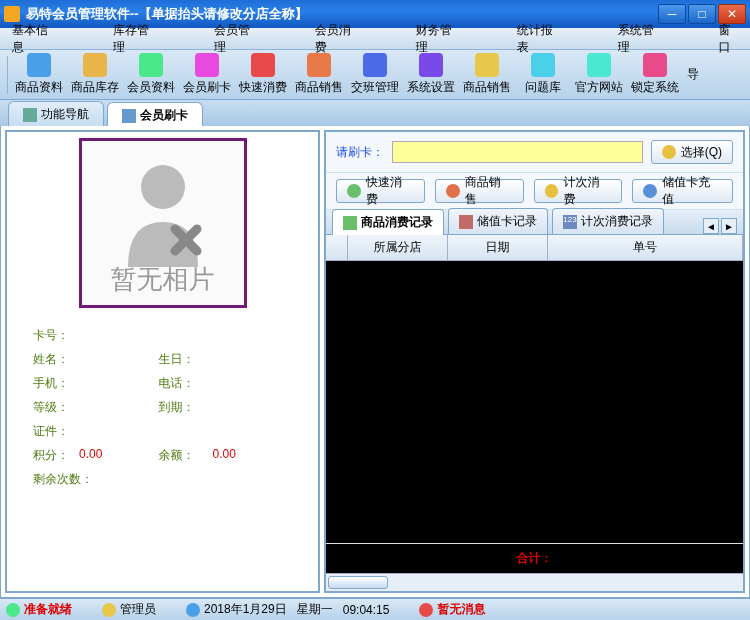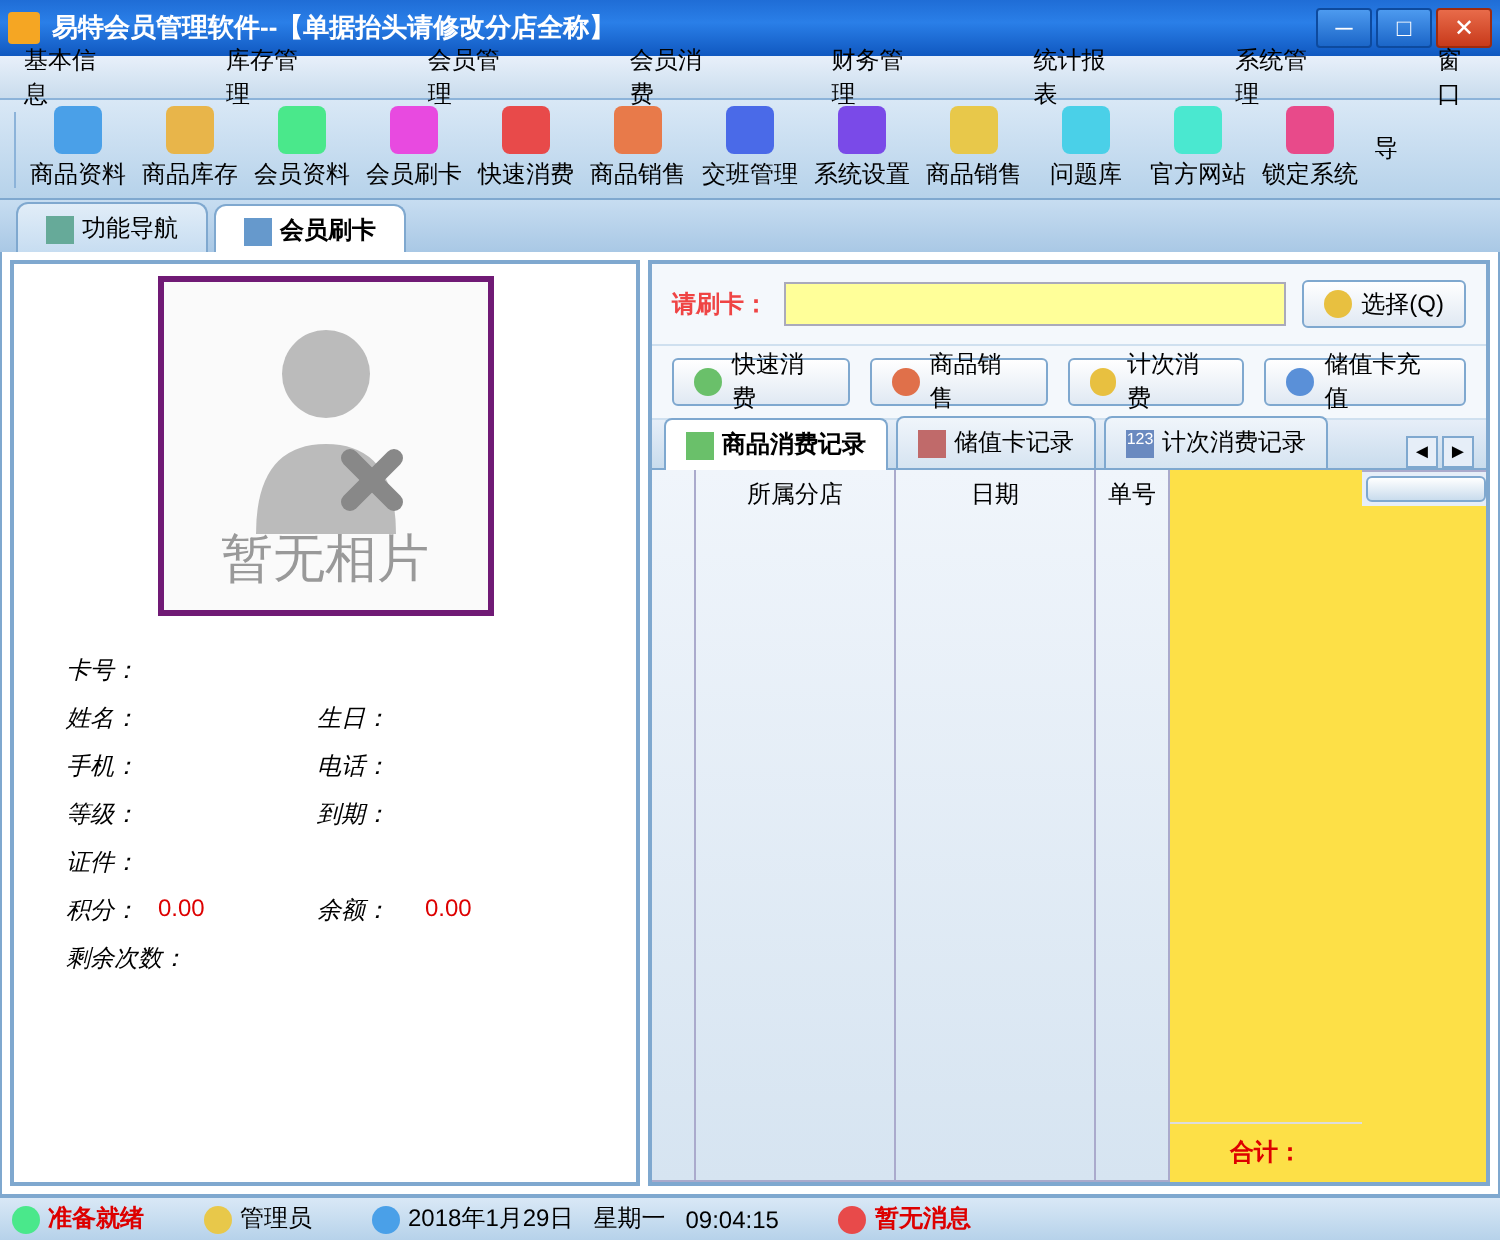--- a/index.html
+++ b/index.html
@@ -26,40 +26,40 @@
 .tabstrip .tab .ticon2 { width: 14px; height: 14px; margin-right: 4px; }
 
 .content { position: absolute; top: 126px; left: 0; right: 0; bottom: 22px; border: 1px solid #7fa8cf; border-top: none; background: #fff; display: flex; }
 
 .left-panel { width: 315px; border: 2px solid #7fa8cf; margin: 4px; padding: 6px; display: flex; flex-direction: column; align-items: center; }
 .photo-box { width: 168px; height: 170px; border: 3px solid #701a75; background: #fafafa; display: flex; flex-direction: column; align-items: center; justify-content: flex-end; position: relative; margin-bottom: 12px; }
 .photo-box .person { position: absolute; top: 16px; width: 100px; height: 110px; }
 .photo-box .caption { font-size: 26px; color: #999; padding: 4px 0 8px; font-family: SimHei, sans-serif; }
 .info-grid { width: 100%; padding: 0 20px; }
 .info-row { display: flex; margin: 7px 0; }
-.info-row .lbl { width: 46px; color: #000000; font-style: italic; }
+.info-row .lbl { width: 46px; color: #4d7c0f; }
 .info-row .val { flex: 1; }
 .info-row.red .val { color: #d00; }
 
 .right-panel { flex: 1; margin: 4px 4px 4px 0; display: flex; flex-direction: column; border: 2px solid #7fa8cf; }
 .swipe-row { padding: 8px 10px; display: flex; align-items: center; background: #f4f8fc; }
 .swipe-row .inp { flex: 1; height: 22px; background: #ffff99; border: 1px solid #aab; margin: 0 8px; }
 .btn { height: 24px; padding: 0 10px; background: linear-gradient(#fff,#e0e9f3); border: 1px solid #7fa8cf; border-radius: 3px; display: flex; align-items: center; cursor: pointer; }
 .btn .bicon { width: 14px; height: 14px; margin-right: 5px; border-radius: 50%; }
 
 .action-row { padding: 6px 10px; display: flex; gap: 10px; background: #f4f8fc; border-top: 1px solid #cfe0ef; }
 
 .subtabs { height: 26px; background: linear-gradient(#e6eef8, #c9dced); display: flex; align-items: flex-end; padding: 0 6px; border-top: 1px solid #cfe0ef; border-bottom: 1px solid #7fa8cf; }
 .subtabs .stab { padding: 4px 10px; border: 1px solid #7fa8cf; border-bottom: none; border-radius: 4px 4px 0 0; margin-right: 4px; background: linear-gradient(#f0f5fb,#d6e4f1); display: flex; align-items: center; cursor: pointer; }
 .subtabs .stab.active { background: #fff; font-weight: bold; position: relative; top: 1px; }
 .subtabs .sicon { width: 14px; height: 14px; margin-right: 4px; }
 .subtabs .nav { margin-left: auto; display: flex; gap: 2px; }
 .subtabs .nav .arr { width: 16px; height: 16px; border: 1px solid #7fa8cf; background: #e6eef8; display: flex; align-items: center; justify-content: center; cursor: pointer; font-size: 10px; }
 
-.grid { flex: 1; display: flex; flex-direction: row; background: #fde047; }
+.grid { flex: 1; display: flex; flex-direction: column; background: #000000; }
 .grid-head { display: flex; background: linear-gradient(#f0f5fb,#d6e4f1); border-bottom: 1px solid #aac; }
 .grid-head .gh { border-right: 1px solid #aac; padding: 4px 6px; text-align: center; }
 .grid-head .gh.rowhead { width: 22px; }
 .grid-body { flex: 1; position: relative; overflow: auto; }
 .total-row { position: absolute; bottom: 0; left: 0; right: 0; color: #d00; font-weight: bold; padding: 6px; text-align: center; border-top: 1px solid #ddd; }
 .grid-scroll { height: 18px; background: #e6eef8; border-top: 1px solid #aac; display: flex; }
 .grid-scroll .thumb { width: 60px; background: linear-gradient(#fff,#c9dced); border: 1px solid #7fa8cf; border-radius: 3px; margin: 2px 0 2px 2px; }
 
 .statusbar { position: absolute; bottom: 0; left: 0; right: 0; height: 22px; background: linear-gradient(#d9e8f6, #b6d2ea); border-top: 1px solid #7fa8cf; display: flex; align-items: center; padding: 0 6px; }
 .statusbar .sicon2 { width: 14px; height: 14px; margin-right: 4px; border-radius: 50%; }
@@ -204,21 +204,21 @@
         </div>
       <div class="info-row">
           <span class="lbl" style="width:70px">剩余次数：</span>
           <span class="val"></span>
         </div>
     </div>
   </div>
 
   <div class="right-panel">
     <div class="swipe-row">
-      <span style="color:#ef4444;font-weight:bold">请刷卡：</span>
+      <span style="color:#1d4ed8;font-weight:normal">请刷卡：</span>
       <input class="inp" style="">
       <div class="btn">
         <div class="bicon" style="background:#e8c040"></div>
         <span>选择(Q)</span>
       </div>
     </div>
 
     <div class="action-row">
       <div class="btn">
           <div class="bicon" style="background:#6ac06a"></div>

